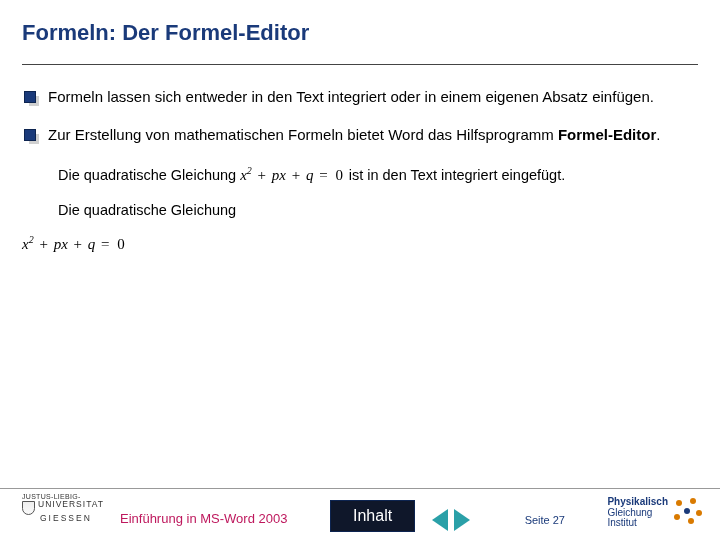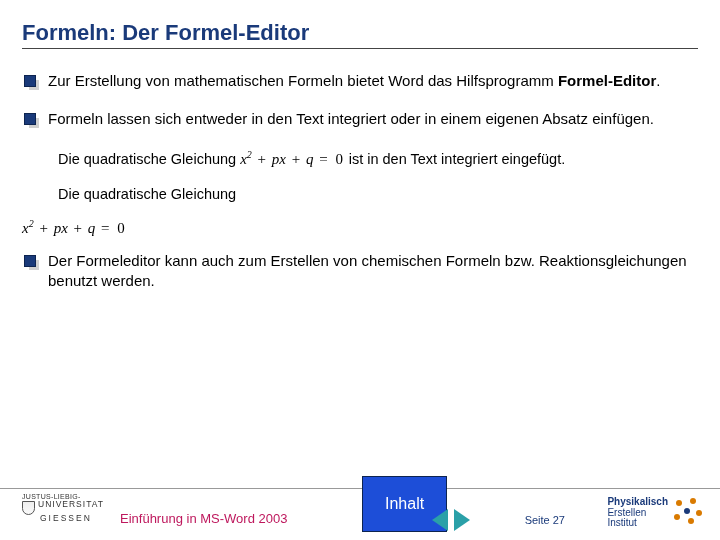--- a/index.html
+++ b/index.html
@@ -12,21 +12,21 @@
     position: relative;
     overflow: hidden;
   }
   .slide {
     padding: 20px 22px 0 22px;
   }
   .title {
     font-size: 22px;
     font-weight: bold;
     color: #1a3a7a;
-    margin-bottom: 2px;
+    margin-bottom: 18px;
   }
   .rule {
     border: none;
     border-top: 1px solid #444;
     margin-bottom: 22px;
   }
   .bullet-list {
     list-style: none;
     padding-left: 20px;
   }
@@ -119,27 +119,26 @@
     left: 120px;
     bottom: 14px;
     font-size: 13px;
     color: #be185d;
     text-align: right;
   }
   .inhalt-btn {
     position: absolute;
     left: 330px;
     bottom: 8px;
-    background: #1d4ed8;
+    background: #0f172a;
     color: #fff;
     font-size: 16px;
-    padding: 18px 22px;
+    padding: 6px 22px;
     border: 1px solid #0d2450;
     cursor: pointer;
-    margin-left: 32px;
   }
   .nav-arrows {
     position: absolute;
     left: 432px;
     bottom: 9px;
     display: flex;
     gap: 6px;
   }
   .arrow {
     width: 0; height: 0;
@@ -179,24 +178,24 @@
   }
 </style>
 </head>
 <body>
 
 <div class="slide">
   <div class="title">Formeln: Der Formel-Editor</div>
   <hr class="rule">
 
   <ul class="bullet-list">
+    <li class="bullet-item">Formeln lassen sich entweder in den Text integriert oder in einem eigenen Absatz einfügen.</li>
     <li class="bullet-item">
       <span>Zur Erstellung von mathematischen Formeln bietet Word das Hilfsprogramm </span><b>Formel-Editor</b><span>.</span>
     </li>
-    <li class="bullet-item">Formeln lassen sich entweder in den Text integriert oder in einem eigenen Absatz einfügen.</li>
   </ul>
 
   <div class="sub">
     <span>Die quadratische Gleichung </span>
     <span class="formula">
       <span>x</span><sup>2</sup>
       <span class="op">+</span>
       <span>p</span><span>x</span>
       <span class="op">+</span>
       <span>q</span>
@@ -212,23 +211,20 @@
     <span>x</span><sup>2</sup>
     <span class="op">+</span>
     <span>p</span><span>x</span>
     <span class="op">+</span>
     <span>q</span>
     <span class="op">=</span>
     <span class="op">0</span>
   </div>
 
 
-  <ul class="bullet-list">
-    <li class="bullet-item">Der Formeleditor kann auch zum Erstellen von chemischen Formeln bzw. Reaktionsgleichungen benutzt werden.</li>
-  </ul>
 </div>
 
 <div class="footer">
   <div class="footer-inner">
     <div class="logo-left">
       <div>JUSTUS-LIEBIG-</div>
       <div>
         <span class="shield"></span><span class="uni">UNIVERSITAT</span>
       </div>
       <div class="giessen">GIESSEN</div>
@@ -241,21 +237,21 @@
     <div class="nav-arrows">
       <div class="arrow left"></div>
       <div class="arrow right"></div>
     </div>
 
     <div class="page-num">Seite 27</div>
 
     <div class="logo-right">
       <div class="text">
         <div class="phys">Physikalisch</div>
-        <div>Erstellen</div>
+        <div>Gleichung</div>
         <div>Institut</div>
       </div>
       <div class="dots">
         <span style="background:#d97a00;left:2px;top:2px"></span>
         <span style="background:#d97a00;left:16px;top:0px"></span>
         <span style="background:#d97a00;left:22px;top:12px"></span>
         <span style="background:#1a3a7a;left:10px;top:10px"></span>
         <span style="background:#d97a00;left:0px;top:16px"></span>
         <span style="background:#d97a00;left:14px;top:20px"></span>
       </div>

